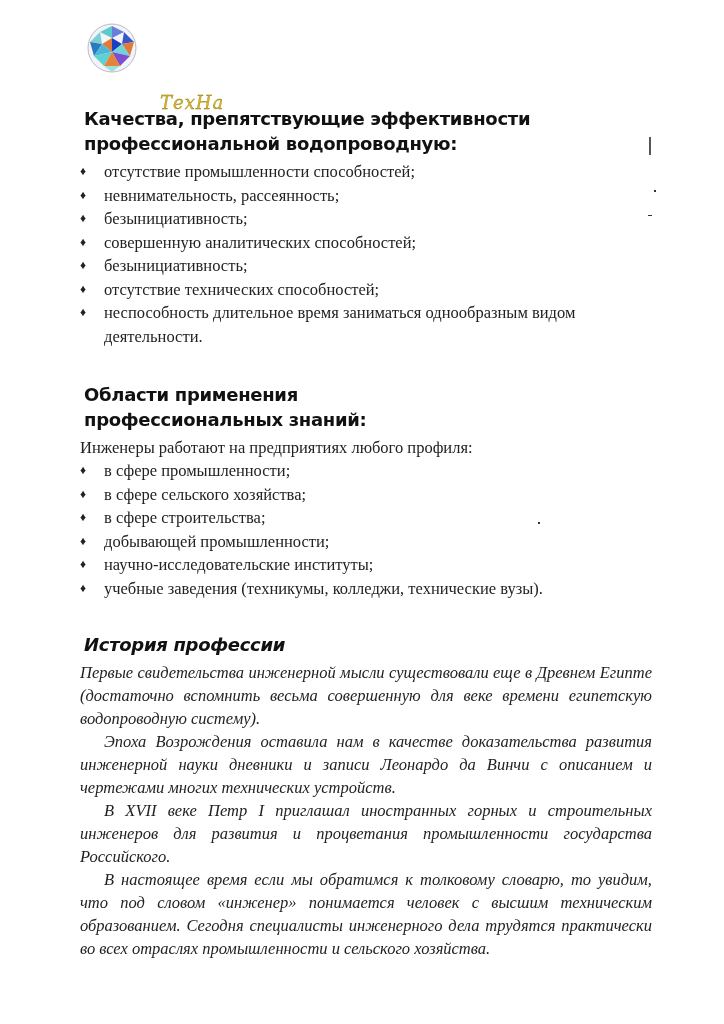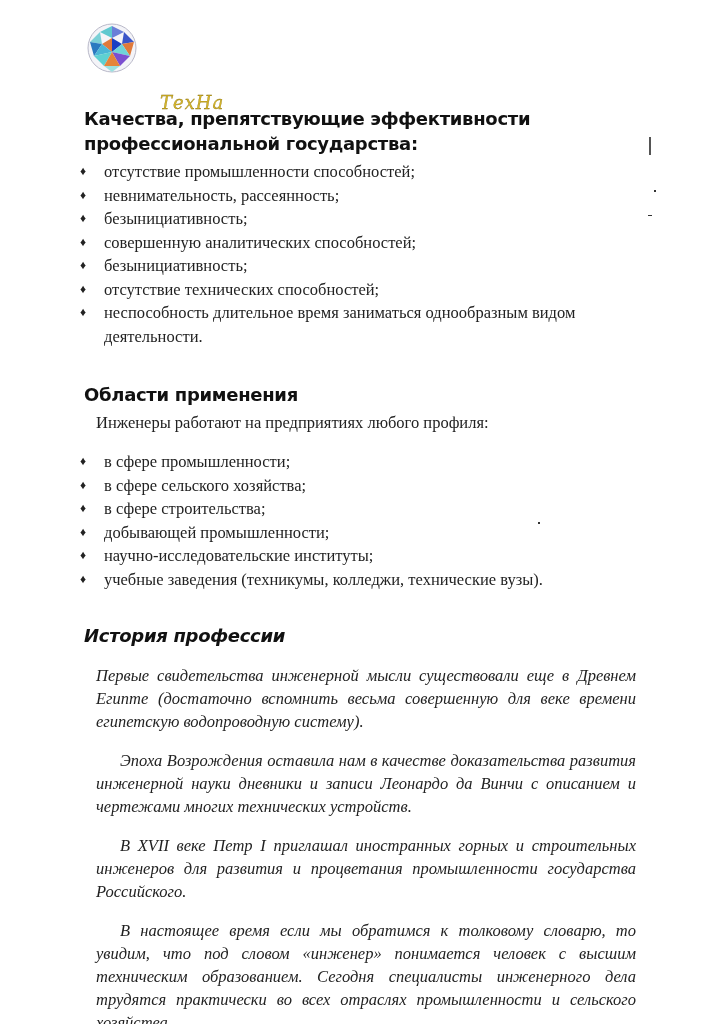--- a/index.html
+++ b/index.html
@@ -4,21 +4,21 @@
 <style>
   html, body { margin:0; padding:0; background:#ffffff; }
   body { width:724px; height:1024px; position:relative; overflow:hidden; color:#1a1a1a; }
   .logo { position:absolute; left:82px; top:22px; width:60px; height:72px; }
   .logo-text { position:absolute; left:78px; top:70px; font-family:"DejaVu Serif", serif; font-style:italic; font-size:18px; color:#d6b62a; letter-spacing:1px; -webkit-text-stroke:0.3px #8a7210; }
   .content { position:absolute; left:80px; top:102px; width:572px; }
   h2 { font-family:"DejaVu Sans", sans-serif; font-weight:bold; font-size:18px; line-height:25px; margin:4px; color:#111; letter-spacing:-0.3px; }
   ul { list-style:none; margin:4px 0 0 0; padding:0; }
   li { position:relative; padding-left:24px; font-family:"Liberation Serif", serif; font-size:16.5px; line-height:23.5px; color:#222; }
   li .bullet { position:absolute; left:0; top:0; font-size:12px; color:#222; }
-  p { margin:16px; font-family:"Liberation Serif", serif; font-size:16.5px; line-height:23px; color:#222; text-align:justify; }
+  p { margin:0; font-family:"Liberation Serif", serif; font-size:16.5px; line-height:23px; color:#222; text-align:justify; }
   p.indent { text-indent:24px; }
   .sec2 { margin-top:34px; }
   .sec3 { margin-top:32px;font-style:italic; }
   .intro { margin-top:3px; }
   .speck { position:absolute; background:#333; }
 </style>
 </head>
 <body>
 
 <div class="logo">
@@ -45,36 +45,37 @@
 <div class="speck" style="left:649px; top:137px; width:2px; height:18px; background:#555;"></div>
 <div class="speck" style="left:654px; top:190px; width:2px; height:2px;"></div>
 <div class="speck" style="left:648px; top:215px; width:4px; height:1px;"></div>
 <div class="speck" style="left:538px; top:522px; width:2px; height:2px;"></div>
 
 <div class="content">
 
   <section>
     <h2>
       <span>Качества, препятствующие эффективности</span><br>
-      <span>профессиональной государства:</span>
+      <span>профессиональной водопроводную:</span>
     </h2>
     <ul>
       <li><span class="bullet">♦</span><span>отсутствие промышленности способностей;</span></li>
       <li><span class="bullet">♦</span><span>невнимательность, рассеянность;</span></li>
       <li><span class="bullet">♦</span><span>безынициативность;</span></li>
       <li><span class="bullet">♦</span><span>совершенную аналитических способностей;</span></li>
       <li><span class="bullet">♦</span><span>безынициативность;</span></li>
       <li><span class="bullet">♦</span><span>отсутствие технических способностей;</span></li>
       <li><span class="bullet">♦</span><span>неспособность длительное время заниматься однообразным видом деятельности.</span></li>
     </ul>
   </section>
 
   <section class="sec2">
     <h2>
       <span>Области применения</span><br>
+      <span>профессиональных знаний:</span>
     </h2>
     <p class="intro">Инженеры работают на предприятиях любого профиля:</p>
     <ul style="margin-top:0;">
       <li><span class="bullet">♦</span><span>в сфере промышленности;</span></li>
       <li><span class="bullet">♦</span><span>в сфере сельского хозяйства;</span></li>
       <li><span class="bullet">♦</span><span>в сфере строительства;</span></li>
       <li><span class="bullet">♦</span><span>добывающей промышленности;</span></li>
       <li><span class="bullet">♦</span><span>научно-исследовательские институты;</span></li>
       <li><span class="bullet">♦</span><span>учебные заведения (техникумы, колледжи, технические вузы).</span></li>
     </ul>

